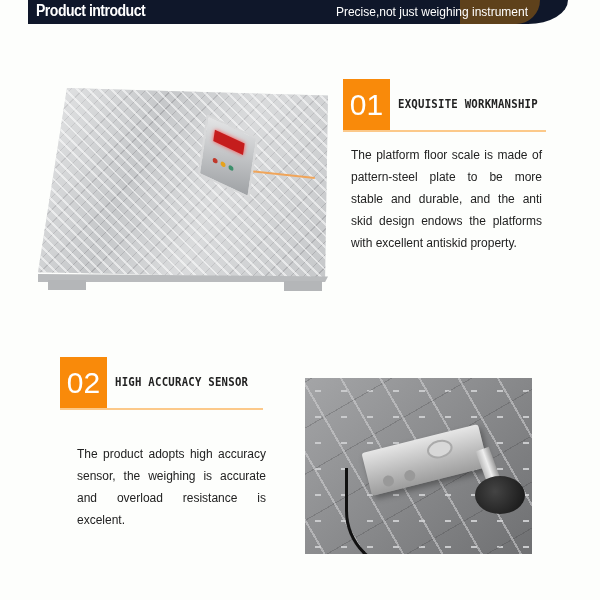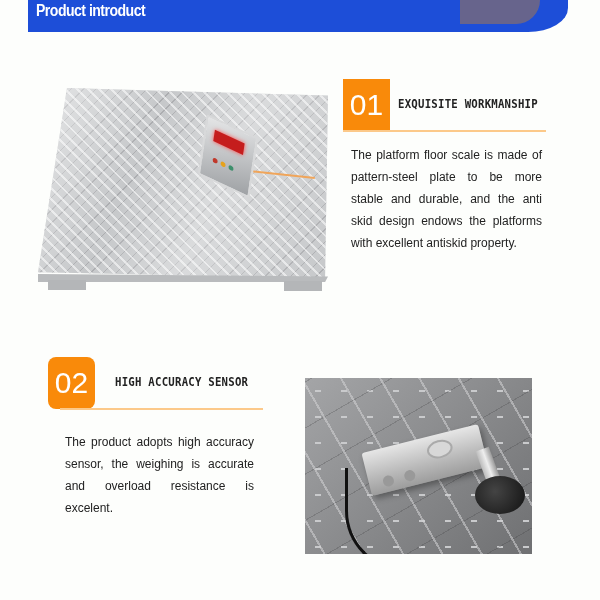--- a/index.html
+++ b/index.html
@@ -2,22 +2,22 @@
 <html><head>
   <meta charset="utf-8">
   <style>
     html, body { margin:0; padding:0; }
     body {
       width:600px; height:600px; position:relative; overflow:hidden;
       background:#fdfefc;
       font-family:"Liberation Sans", sans-serif;
     }
     .header {
-      position:absolute; left:28px; top:0; width:540px; height:32px;
-      background:#1d4ed8;
+      position:absolute; left:28px; top:0; width:540px; height:24px;
+      background:#0f172a;
       border-bottom-right-radius:40px 24px;
     }
     .header-shade {
       position:absolute; right:28px; top:0; width:80px; height:24px;
       background:#f49000; opacity:.35; border-radius:0 0 40px 0;
     }
     .header-title {
       position:absolute; left:8px; top:2px;
       color:#fff; font-weight:bold; font-size:16px; letter-spacing:-0.6px;
       font-family:"Liberation Sans", sans-serif;
@@ -108,20 +108,21 @@
       border-left:3px solid #111; border-bottom:3px solid #111;
       border-bottom-left-radius:60px;
     }
   </style>
 </head>
 <body>
 
 <div class="header">
   <div class="header-shade"></div>
   <span class="header-title">Product introduct</span>
+  <span class="header-slogan">Precise,not just weighing instrument</span>
 </div>
 
 <div class="scale-wrap">
   <div class="plate"></div>
   <div class="plate-edge"></div>
   <div class="foot" style="left:18px; top:196px;"></div>
   <div class="foot" style="left:254px; top:197px;"></div>
   <div class="cable"></div>
   <div class="indicator">
     <div class="lcd"></div>
@@ -129,24 +130,24 @@
     <div class="btn" style="left:18px; background:#e6a21c;"></div>
     <div class="btn" style="left:26px; background:#3d8f6b;"></div>
   </div>
 </div>
 
 <div class="num-box" style="left:343px; top:79px;">01</div>
 <div class="sec-title" style="left:398px; top:96px;">EXQUISITE WORKMANSHIP</div>
 <div class="rule" style="left:343px; top:130px; width:203px;"></div>
 <p class="para" style="left:351px; top:144px; width:191px; margin:0;">The platform floor scale is made of pattern-steel plate to be more stable and durable, and the anti skid design endows the platforms with excellent antiskid property.</p>
 
-<div class="num-box" style="left:48px; top:357px;border-radius:8px;">02</div>
+<div class="num-box" style="left:60px; top:357px;">02</div>
 <div class="sec-title" style="left:115px; top:374px;">HIGH ACCURACY SENSOR</div>
 <div class="rule" style="left:60px; top:408px; width:203px;"></div>
-<p class="para" style="left:65px; top:431px; width:189px; margin:0;">The product adopts high accuracy sensor, the weighing is accurate and overload resistance is excelent.</p>
+<p class="para" style="left:65px; top:431px; width:189px; margin:12px;">The product adopts high accuracy sensor, the weighing is accurate and overload resistance is excelent.</p>
 
 <div class="photo">
   <div class="diamonds"></div>
   <div class="wire"></div>
   <div class="loadcell">
     <div class="hole"></div>
     <div class="bolt" style="left:14px;"></div>
     <div class="bolt" style="left:36px;"></div>
   </div>
   <div class="stud"></div>

